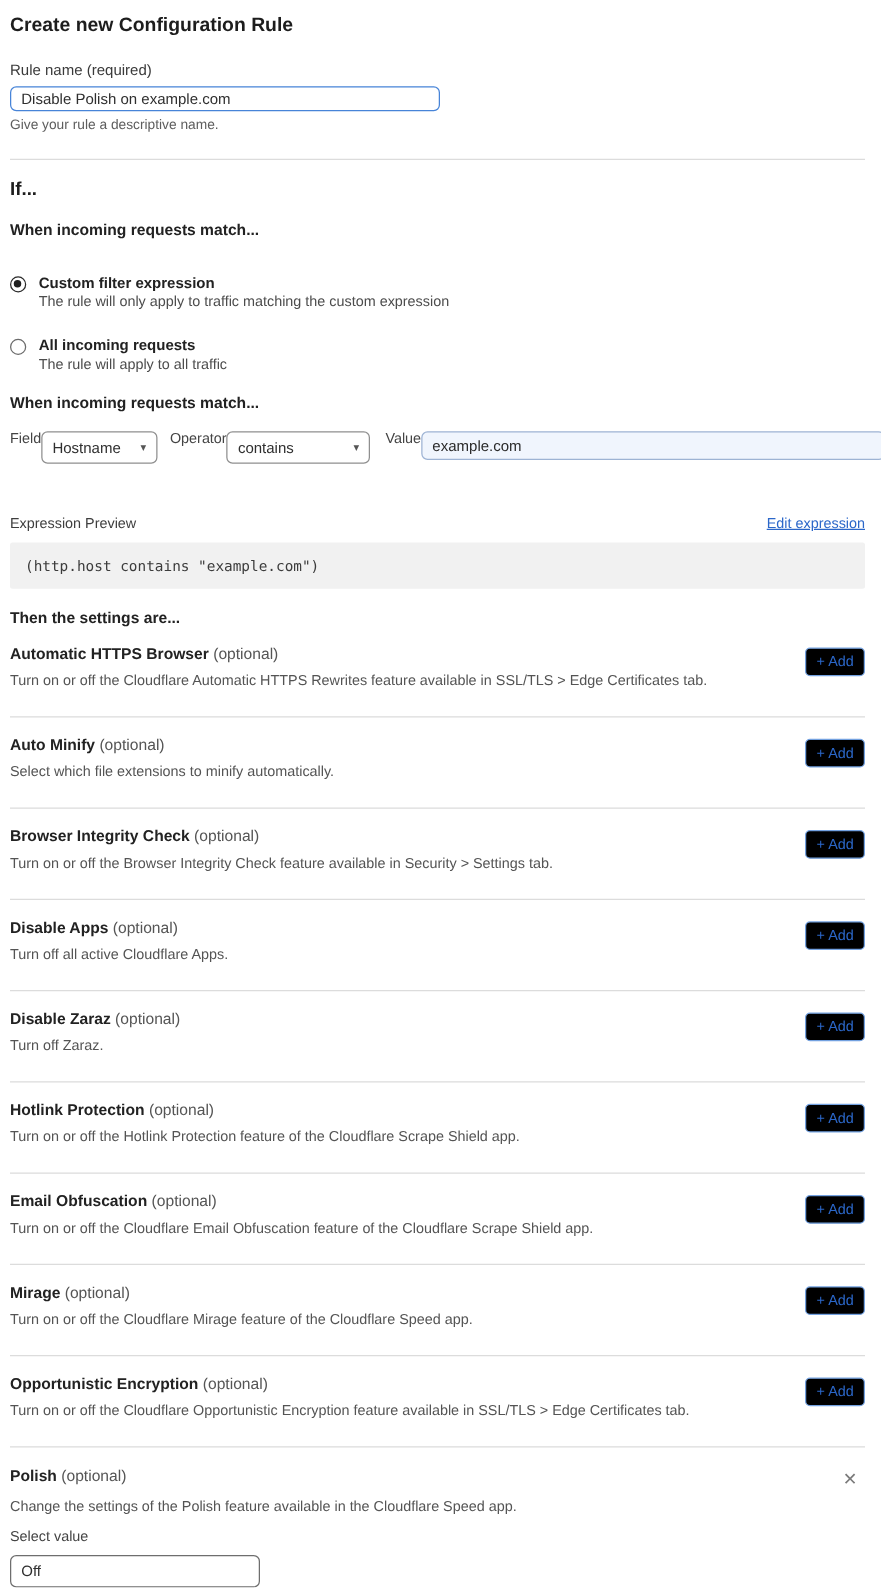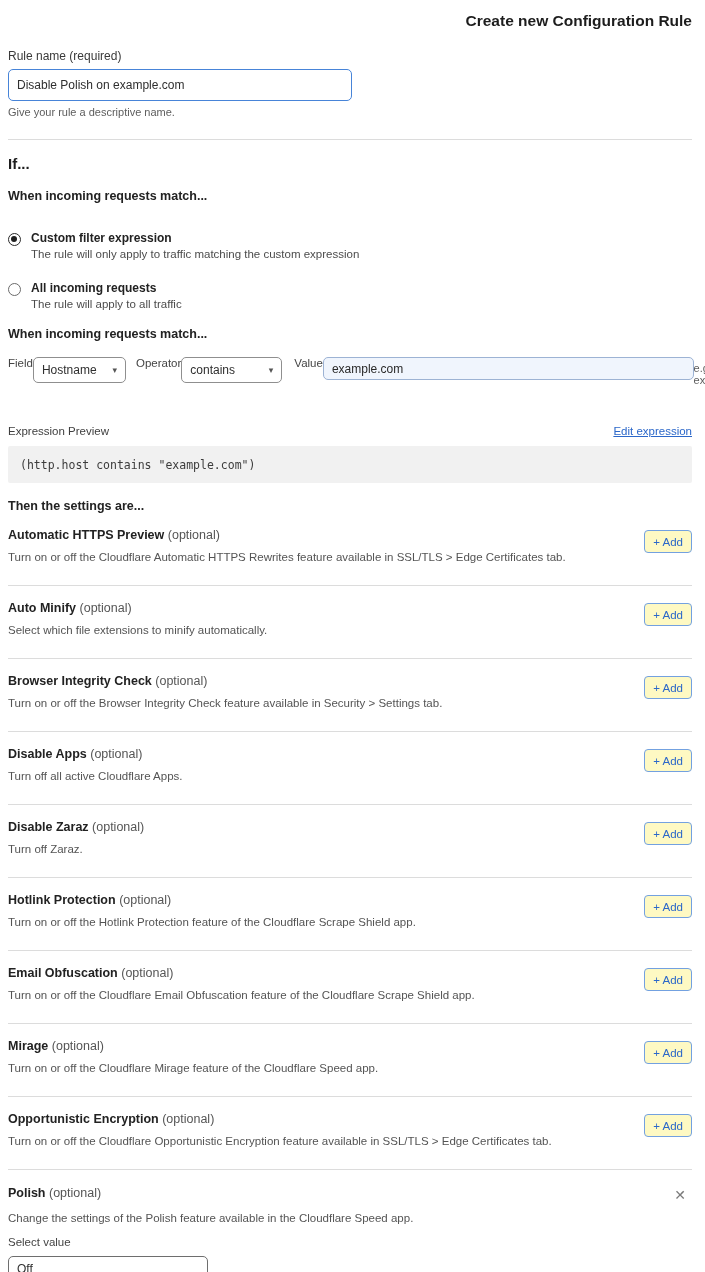--- a/index.html
+++ b/index.html
@@ -5,26 +5,26 @@
   * { box-sizing: border-box; margin: 0; padding: 0; }
   html, body { background: #ffffff; }
   body {
     font-family: "Liberation Sans", "DejaVu Sans", sans-serif;
     color: #313131;
     width: 705px;
     font-size: 12px;
   }
   .container { padding: 12px 13px 0 8px; }
 
-  .page-title { font-size: 15.5px; font-weight: 700; color: #1d1d1d; text-align: right; }
+  .page-title { font-size: 15.5px; font-weight: 700; color: #1d1d1d; }
 
   .field-label { font-size: 12px; color: #3a3a3a; margin-top: 19px; }
   .rule-name-input {
     margin-top: 6px;
-    width: 344px; height: 32px;
+    width: 344px; height: 20px;
     border: 1.5px solid #4784d8;
     border-radius: 5px;
     padding: 0 8px;
     font-family: "Liberation Sans", sans-serif;
     font-size: 12px; color: #2f2f2f;
     outline: none;
     display: block;
   }
   .help-text { font-size: 11px; color: #5d5d5d; margin-top: 5px; }
 
@@ -53,21 +53,21 @@
   .matcher-col { display: flex; flex-direction: row; }
   .matcher-col .col-label { font-size: 11.5px; color: #444; margin-bottom: 8px; }
   .select-box {
     height: 23px; border: 1px solid #8f8f8f; border-radius: 5px;
     background: #fff; display: flex; align-items: center;
     justify-content: space-between; padding: 12px 8px;
     font-size: 12px; color: #2f2f2f; cursor: pointer;
   }
   .caret { font-size: 9px; color: #555; margin-left: 8px; }
   .field-select { width: 93px; margin-right: 10px; }
-  .operator-select { width: 101px; }
+  .operator-select { width: 115px; }
   .value-col { margin-left: 12px; }
   .value-input {
     width: 388px; height: 23px;
     border: 1px solid #9db3d4; border-radius: 5px;
     background: #f0f5fd; padding: 0 8px;
     font-family: "Liberation Sans", sans-serif;
     font-size: 12px; color: #2a2a2a; outline: none;
   }
   .andor { display: flex; margin-left: 12px; margin-top: 22px; }
   .andor-btn {
@@ -90,21 +90,21 @@
   .settings-heading { font-size: 12.5px; font-weight: 700; color: #222; margin-top: 16px; }
 
   .setting-row { border-bottom: 1px solid #dcdcdc; padding: 14px 0 10px 0; display: flex; justify-content: space-between; }
   .setting-row .texts { max-width: 560px; }
   .setting-title { font-size: 12.5px; font-weight: 700; color: #222; }
   .setting-title .optional { font-weight: 400; color: #555; }
   .setting-desc { font-size: 11.5px; color: #545454; margin-top: 9px; margin-bottom: 12px; }
   .add-btn {
     flex: 0 0 auto; align-self: flex-start; margin-top: 2px;
     height: 23px; min-width: 47px;
-    background: #fef9c3; border: 1px solid #73a1e0; border-radius: 4px;
+    background: #000000; border: 1px solid #73a1e0; border-radius: 4px;
     color: #2b67c9; font-family: "Liberation Sans", sans-serif;
     font-size: 11.5px; padding: 0 8px; cursor: pointer;
   }
   
   .setting-row { padding-top: 15px; }
 
   .polish-row { padding-top: 16px; }
   .polish-header { display: flex; justify-content: space-between; }
   .close-icon {
     color: #7a7a7a; font-size: 14px; line-height: 14px; cursor: pointer;
@@ -179,21 +179,21 @@
     <a class="edit-link">Edit expression</a>
   </div>
   <div class="code-box">
     <span class="code-text">(http.host contains "example.com")</span>
   </div>
 
   <div class="settings-heading">Then the settings are...</div>
 
   <div class="setting-row">
     <div class="texts">
-      <div class="setting-title"><span>Automatic HTTPS Preview</span> <span class="optional">(optional)</span></div>
+      <div class="setting-title"><span>Automatic HTTPS Browser</span> <span class="optional">(optional)</span></div>
       <div class="setting-desc">Turn on or off the Cloudflare Automatic HTTPS Rewrites feature available in SSL/TLS &gt; Edge Certificates tab.</div>
     </div>
     <button class="add-btn">+ Add</button>
   </div>
 
   <div class="setting-row">
     <div class="texts">
       <div class="setting-title"><span>Auto Minify</span> <span class="optional">(optional)</span></div>
       <div class="setting-desc">Select which file extensions to minify automatically.</div>
     </div>

